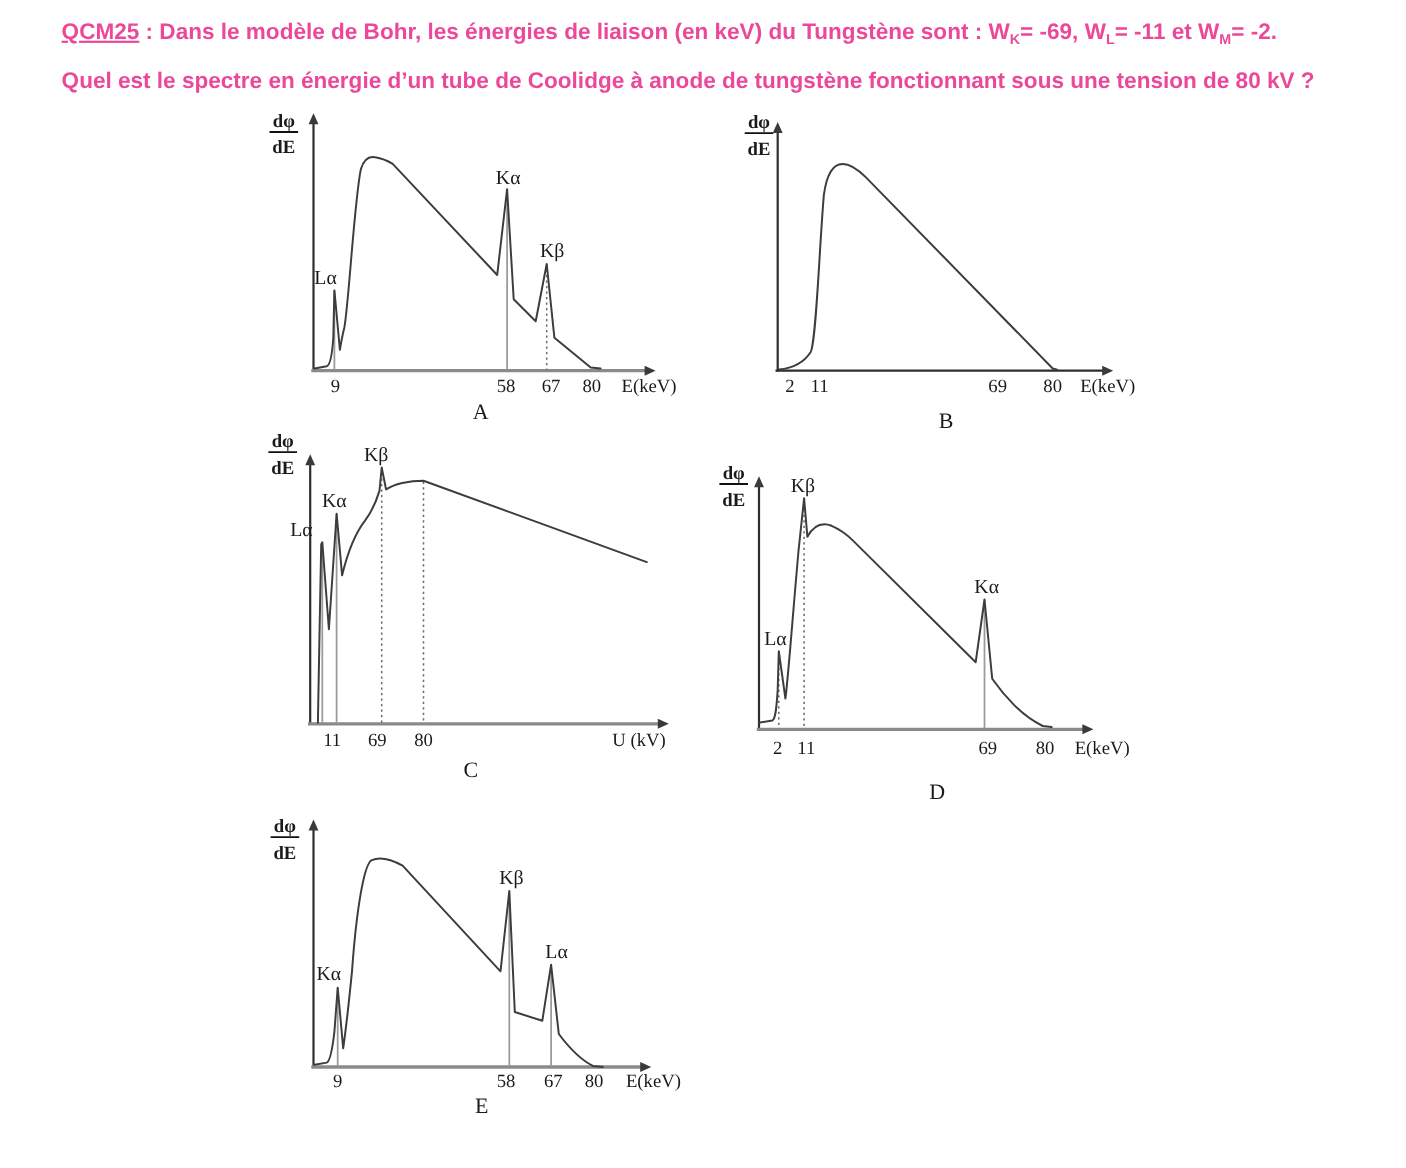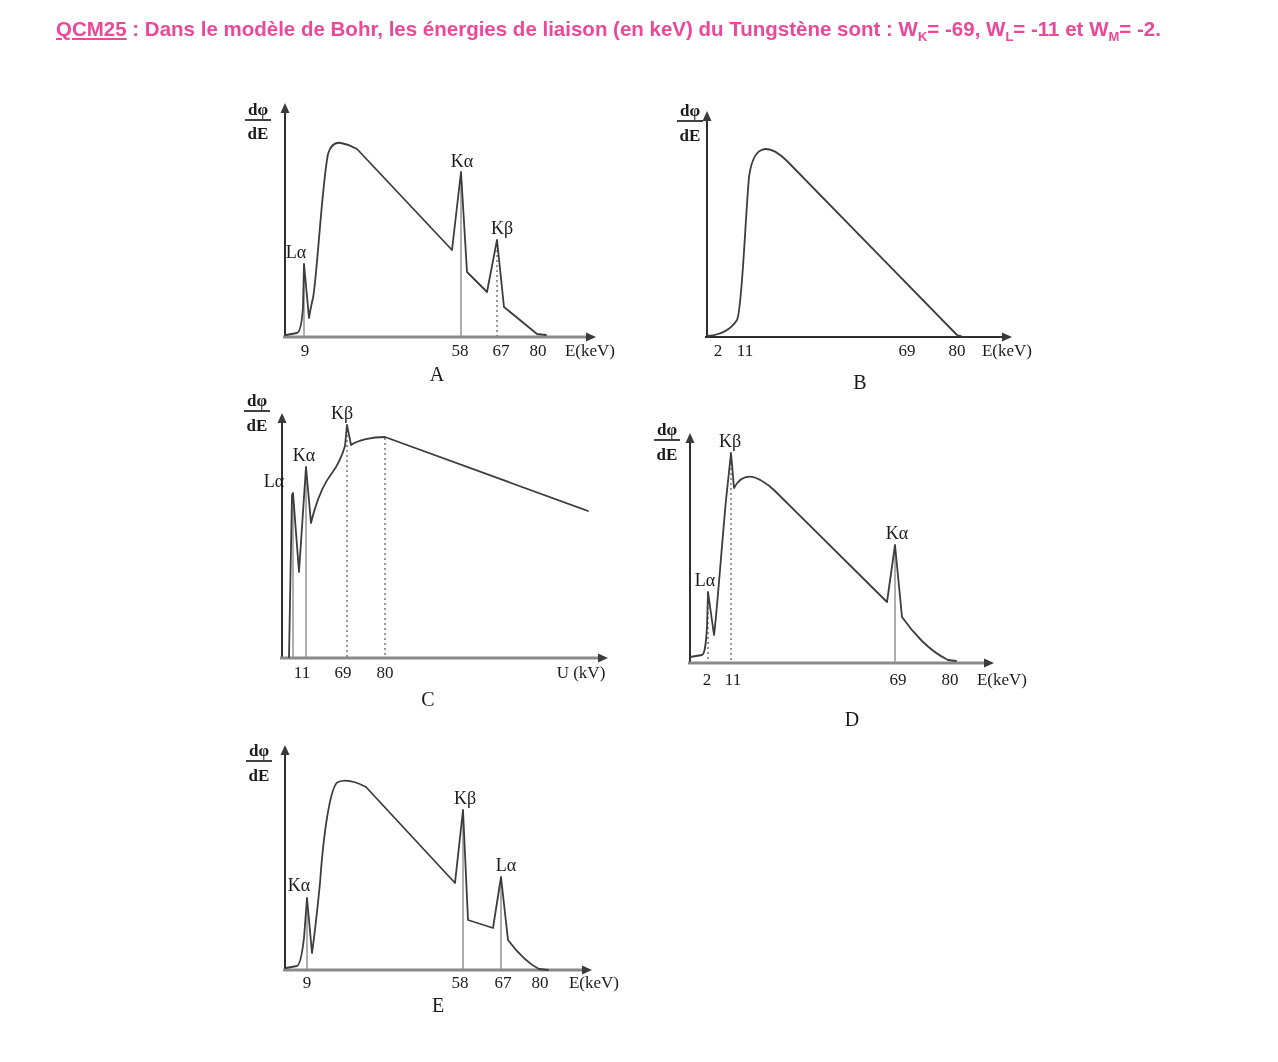--- a/index.html
+++ b/index.html
@@ -27,20 +27,21 @@
   .tick{font:17px "Liberation Serif",serif;}
   .xlab{font:17px "Liberation Serif",serif;}
   .peak{font:18px "Liberation Serif",serif;}
   .letter{font:20px "Liberation Serif",serif;}
 </style>
 </head>
 <body>
 
 <div class="question">
   <div><span class="u">QCM25</span><span> : Dans le modèle de Bohr, les énergies de liaison (en keV) du Tungstène sont : W</span><span class="sb">K</span><span>= -69, W</span><span class="sb">L</span><span>= -11 et W</span><span class="sb">M</span><span>= -2.</span></div>
+  <div>Quel est le spectre en énergie d’un tube de Coolidge à anode de tungstène fonctionnant sous une tension de 80 kV ?</div>
 </div>
 
 <div class="chart" style="left:240px;top:92px;">
   <svg width="400" height="300">
     <text class="frac" x="18" y="23" text-anchor="middle">dφ</text>
     <line class="fracbar" x1="5" y1="28" x2="31" y2="28"></line>
     <text class="frac" x="18" y="47" text-anchor="middle">dE</text>
     <line class="axis" x1="45" y1="246" x2="45" y2="18"></line>
     <path class="arrow" d="M45,11 l-4.5,10 9,0 z"></path>
     <line class="axisg" x1="43" y1="245" x2="347" y2="245"></line>

